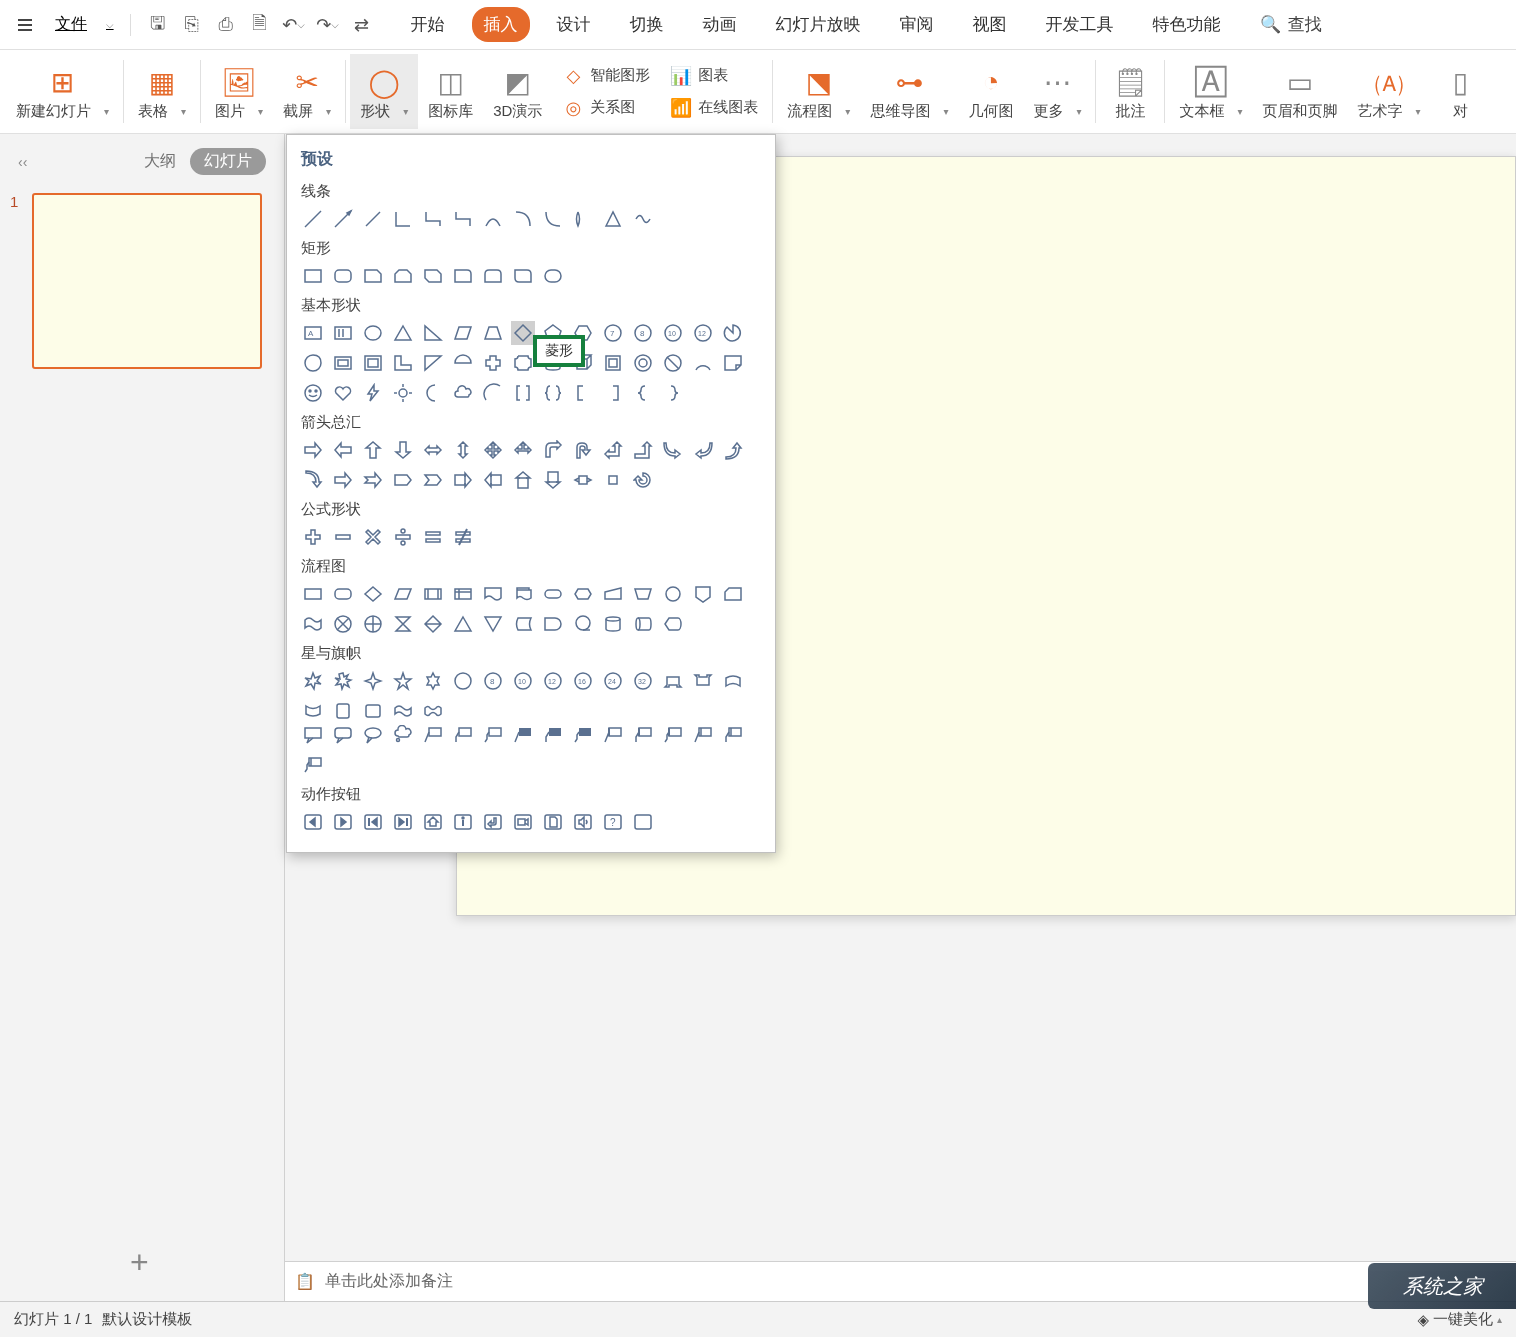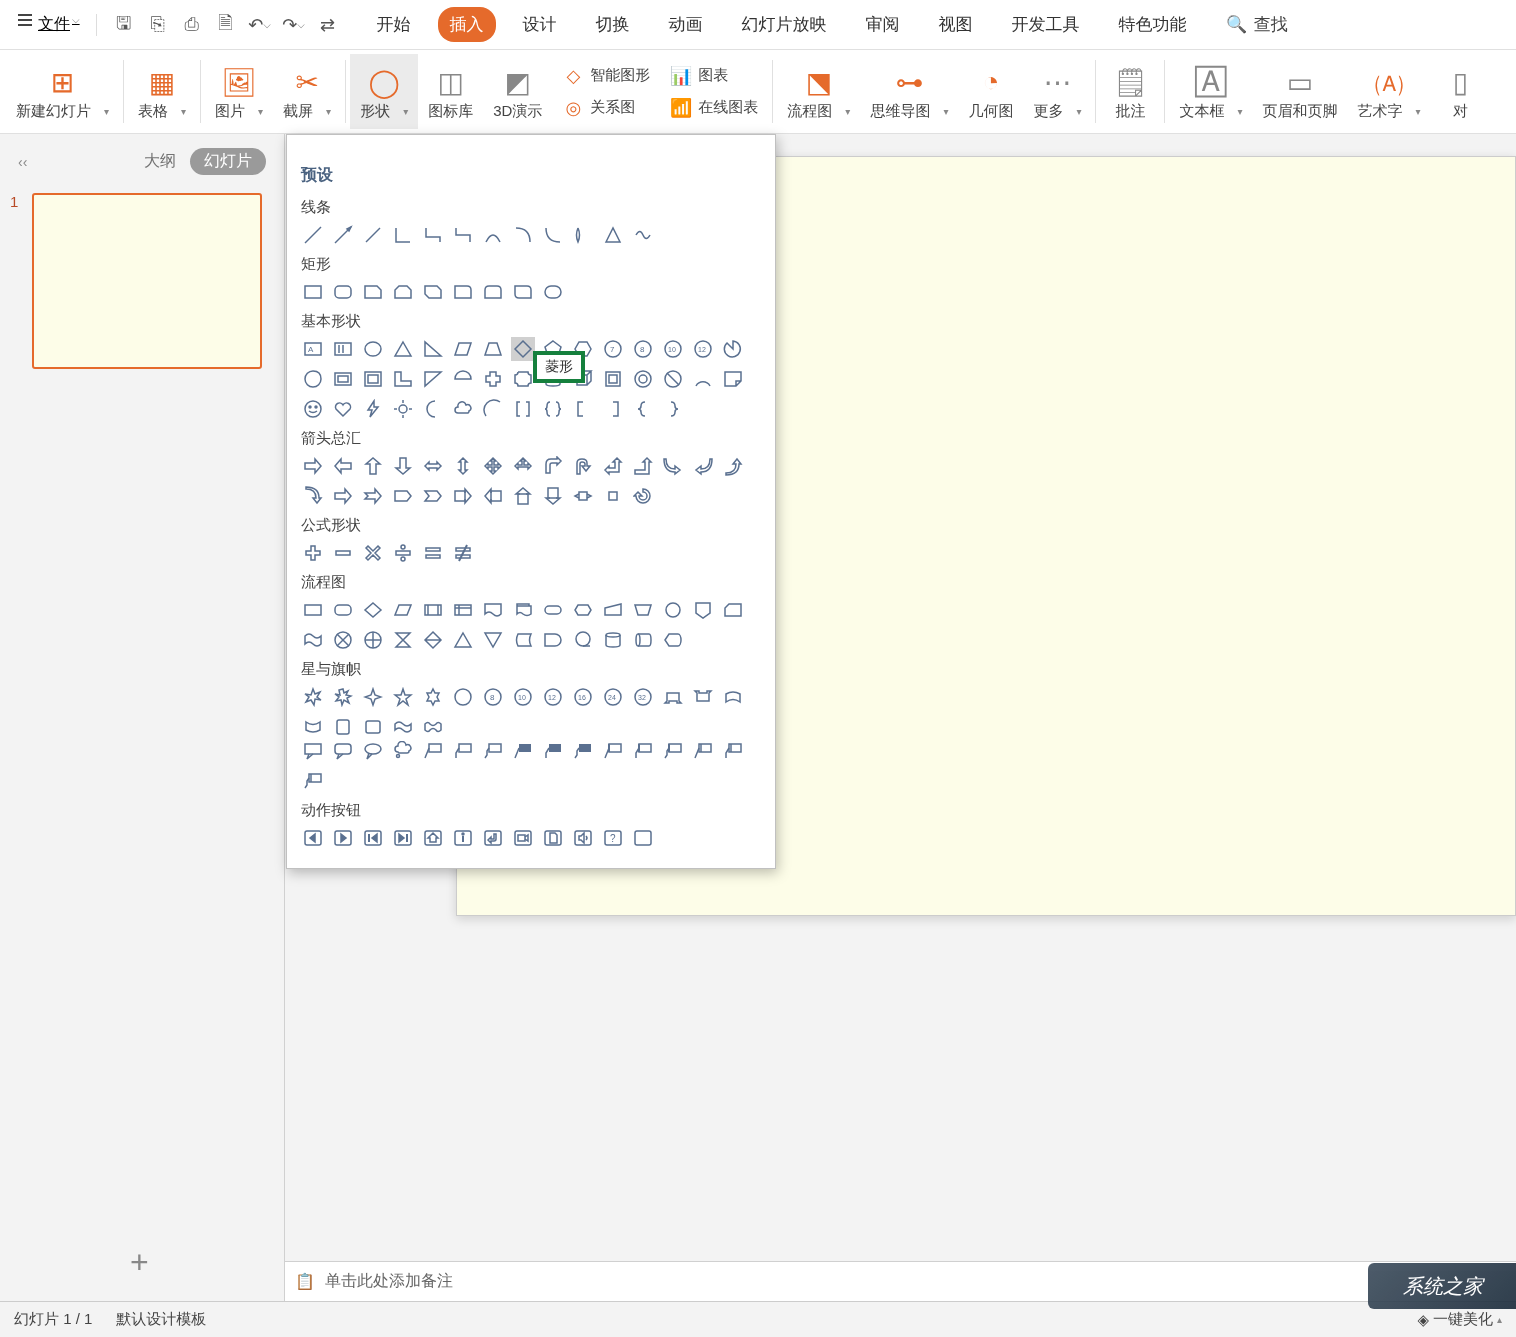--- a/index.html
+++ b/index.html
@@ -1,20 +1,20 @@
 <!DOCTYPE html>
 <html><head>
   <meta charset="utf-8">
   <style>
     * { margin: 0; padding: 0; box-sizing: border-box; font-family: "Microsoft YaHei", sans-serif; }
     body { background: #fff; width: 1516px; height: 1337px; overflow: hidden; user-select: none; }
     
     
     .top-bar { display: flex; align-items: center; height: 50px; padding: 0 10px; border-bottom: 1px solid #e0e0e0; gap: 8px; }
-    .file-menu { display: flex; gap: 2px; padding: 3px 8px; font-size: 16px; cursor: pointer; text-decoration: underline; }
+    .file-menu { display: flex; align-items: center; gap: 19px; padding: 3px 8px; font-size: 16px; cursor: pointer; text-decoration: underline; }
     .hamburger { display: inline-flex; flex-direction: column; gap: 3px; margin-right: 4px; }
     .hamburger span { width: 14px; height: 2px; background: #444; }
     .qa-icons { display: flex; gap: 12px; align-items: center; padding: 0 8px; }
     .qa-icon { width: 22px; height: 22px; display: flex; align-items: center; justify-content: center; color: #555; cursor: pointer; font-size: 18px; }
     .qa-sep { width: 1px; height: 22px; background: #ddd; }
     .menu-tabs { display: flex; gap: 15px; margin-left: 10px; }
     .menu-tab { padding: 6px 12px; font-size: 17px; color: #333; cursor: pointer; border-radius: 16px; }
     .menu-tab.active { background: #e56a2b; color: #fff; }
     .search-box { display: flex; align-items: center; gap: 6px; margin-left: 20px; font-size: 17px; color: #444; cursor: pointer; }
     
@@ -44,34 +44,34 @@
     .thumb-num { color: #b84b27; font-size: 15px; width: 14px; }
     .thumb { width: 230px; height: 176px; background: #fdfde8; border: 2px solid #e56a2b; border-radius: 3px; }
     .add-slide { font-size: 32px; color: #888; text-align: center; cursor: pointer; }
     .add-area { position: absolute; bottom: 20px; left: 130px; }
     
     
     .canvas-area { flex: 1; background: #f3f3f3; display: flex; align-items: center; justify-content: center; position: relative; }
     .slide-canvas { width: 1060px; height: 760px; background: #fdfde8; box-shadow: 0 3px 10px rgba(0,0,0,.15); border: 1px solid #ccc; position: absolute; top: 22px; right: 0; }
     
     
-    .shapes-dropdown { position: absolute; left: 286px; top: 134px; width: 490px; background: #fff; border: 1px solid #c0c0c0; box-shadow: 2px 4px 12px rgba(0,0,0,.25); z-index: 100; padding: 26px 14px 18px; }
+    .shapes-dropdown { position: absolute; left: 286px; top: 134px; width: 490px; background: #fff; border: 1px solid #c0c0c0; box-shadow: 2px 4px 12px rgba(0,0,0,.25); z-index: 100; padding: 10px 14px 18px; }
     .shapes-section-title { font-size: 16px; color: #4a6280; font-weight: bold; padding: 4px 0; }
     .shapes-cat { font-size: 15px; color: #444; padding: 8px 0 6px; }
     .shape-grid { display: flex; flex-wrap: wrap; gap: 6px; }
     .shape { width: 24px; height: 24px; display: flex; align-items: center; justify-content: center; cursor: pointer; color: #5a7090; position: relative; }
     .shape.hl { background: #d0d0d0; }
     .shape svg { width: 20px; height: 20px; stroke: #5a7090; fill: none; stroke-width: 1.5; }
     .shape.filled svg { fill: #5a7090; stroke: none; }
     .tooltip { position: absolute; left: 22px; top: 14px; background: #fff; border: 4px solid #15803d; padding: 3px 8px; font-size: 14px; color: #333; white-space: nowrap; z-index: 10; }
     
     
     .notes-bar { position: absolute; bottom: 36px; left: 285px; right: 0; height: 40px; display: flex; align-items: center; padding: 0 10px; background: #fff; border-top: 1px solid #d0d0d0; gap: 10px; font-size: 16px; color: #666; }
     .status-bar { position: absolute; bottom: 0; left: 0; right: 0; height: 36px; display: flex; align-items: center; background: #f3f3f3; border-top: 1px solid #ccc; font-size: 15px; color: #444; padding: 0 14px; justify-content: space-between; }
-    .status-left { display: flex; gap: 24px; text-align: center; }
+    .status-left { display: flex; gap: 10px; text-align: center; }
     .status-right { display: flex; align-items: center; gap: 12px; }
     .beautify { display: flex; align-items: center; gap: 4px; }
     
     .watermark { position: absolute; right: -2px; bottom: 28px; width: 150px; height: 46px; background: linear-gradient(135deg,#3a4a5a,#1a2a3a); color: #fff; display: flex; align-items: center; justify-content: center; font-size: 20px; border-radius: 6px 0 0 6px; opacity: .9; font-style: italic; }
   </style>
 </head>
 <body>
 
 <div class="top-bar">
   <div class="file-menu">

